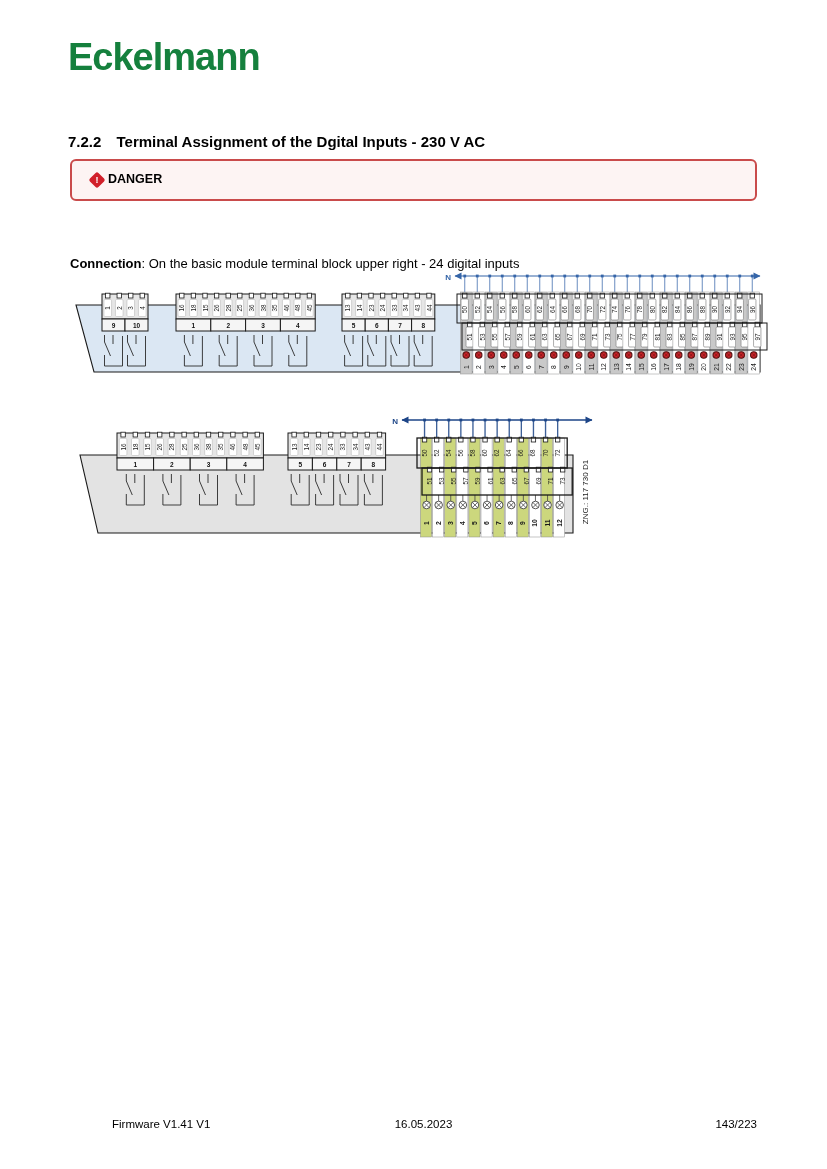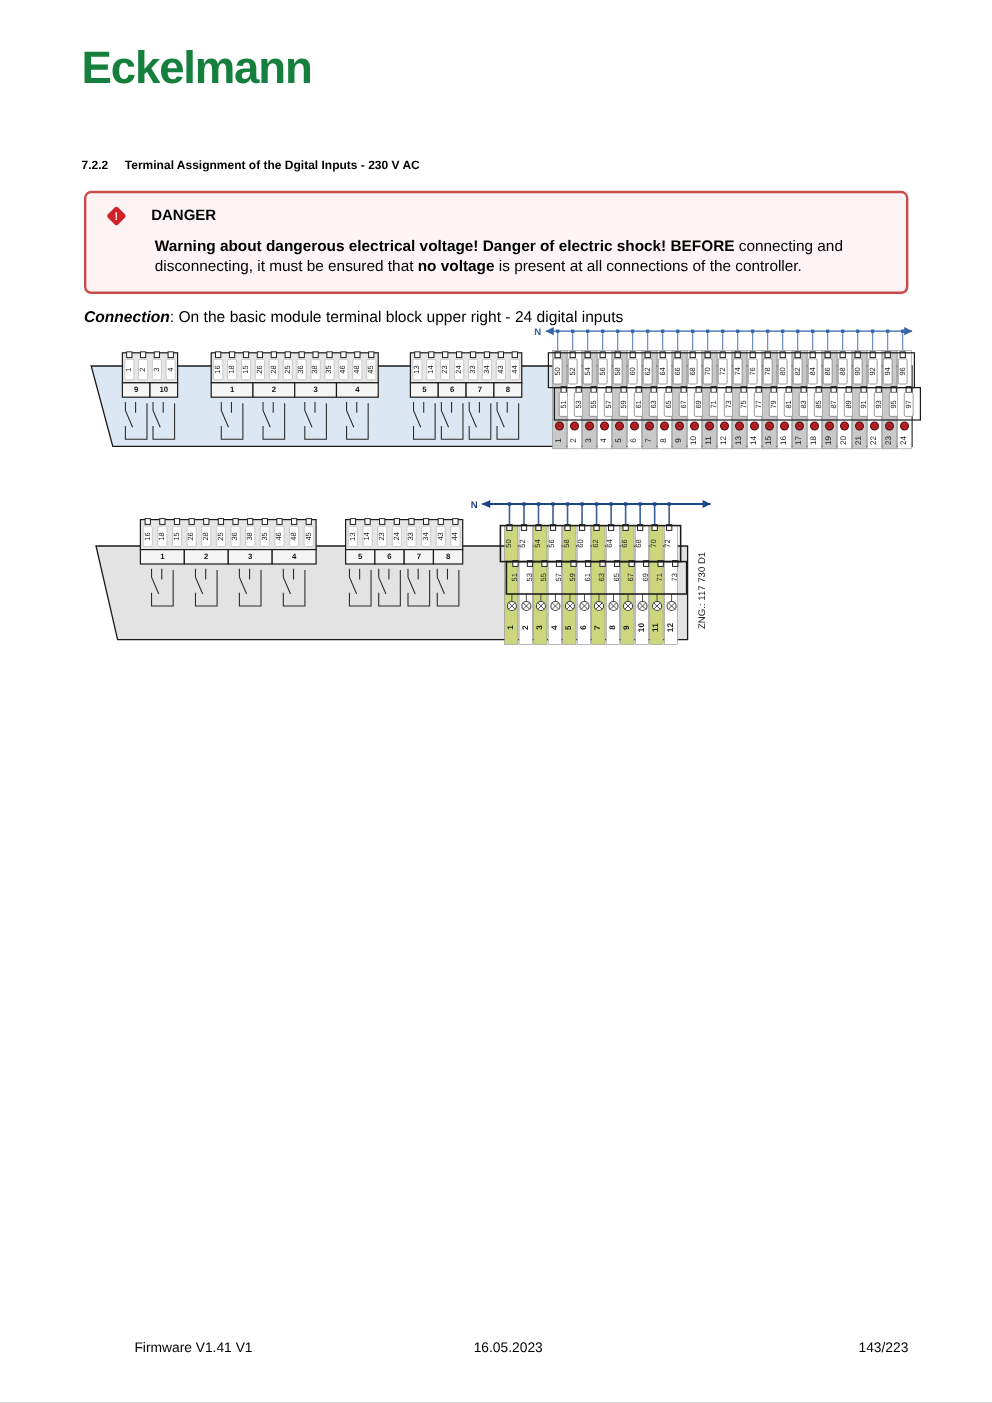--- a/index.html
+++ b/index.html
@@ -1,33 +1,33 @@
 <!DOCTYPE html>
 <html><head>
 <meta charset="utf-8">
 <style>
   html,body{margin:0;padding:0;background:#888;}
   .page{position:relative;width:827px;height:1169px;background:#fff;margin:0 auto;
         font-family:"Liberation Sans",sans-serif;color:#000;overflow:hidden;}
   .logo{position:absolute;left:68px;top:36px;font-size:38px;font-weight:bold;
         color:#15803d;letter-spacing:-1px;}
-  .heading{position:absolute;left:68px;top:133px;font-size:10px;font-weight:bold;text-align:right;}
+  .heading{position:absolute;left:68px;top:133px;font-size:15px;font-weight:bold;text-align:right;}
   .heading .num{margin-right:11px;}
   .danger-box{position:absolute;left:70px;top:159px;width:687px;box-sizing:border-box;
         border:2px solid #c94b4b;border-radius:6px;background:#fdf4f3;padding:11px 14px 13px 16px;}
   .danger-head{display:flex;align-items:center;}
   .diamond{position:relative;width:12px;height:12px;background:#d1202a;border-radius:2px;
         transform:rotate(45deg);margin:2px 5px 0 3px;flex:0 0 auto;}
   .diamond i{position:absolute;left:0;top:0;width:12px;height:12px;display:flex;
         align-items:center;justify-content:center;transform:rotate(-45deg);
         font-style:normal;color:#fff;font-weight:bold;font-size:9px;}
-  .danger-title{font-size:12.5px;font-weight:bold;margin-left:18px;}
+  .danger-title{font-size:12.5px;font-weight:bold;}
   .danger-body{margin:10px 0 0 41px;font-size:12.8px;line-height:17px;width:628px;}
   .conn{position:absolute;left:70px;font-size:13px;}
-  .conn b{font-weight:bold;font-style:italic;}
+  .conn b{font-weight:bold;}
   #conn1{top:256px;} #conn2{top:395px;}
   svg{position:absolute;}
   #d1{left:68px;top:266px;} #d2{left:68px;top:408px;}
   .footer{position:absolute;left:70px;right:70px;top:1118px;font-size:11.5px;}
   .footer .fl{position:absolute;left:0;padding-left:42px;}
   .footer .fc{position:absolute;left:50%;transform:translateX(-50%);margin-left:10px;}
   .footer .fr{position:absolute;right:0;}
 </style>
 </head>
 <body>
@@ -41,21 +41,20 @@
     <span>Terminal Assignment of the Dgital Inputs - 230 V AC</span>
   </div>
 
   <div class="danger-box">
     <div class="danger-head">
       <span class="diamond">
           <i>!</i>
         </span>
       <span class="danger-title">DANGER</span>
     </div>
-    <div class="danger-body"><b>Warning about dangerous electrical voltage! Danger of electric shock! BEFORE</b><span> connecting and disconnecting, it must be ensured that </span><b>no voltage</b><span> is present at all connections of the controller.</span></div>
   </div>
 
   <div class="conn" id="conn1">
     <b>Connection</b><span>: On the basic module terminal block upper right - 24 digital inputs</span>
   </div>
 
   <svg id="d1" width="700" height="122">
       <polygon points="8,39 692,39 692,106 26,106" fill="#dbe7f3" stroke="#1a1a1a" stroke-width="1.1"></polygon>
       <g>
         <line x1="387" y1="10" x2="692" y2="10" stroke="#3565a8" stroke-width="1.1"></line>

